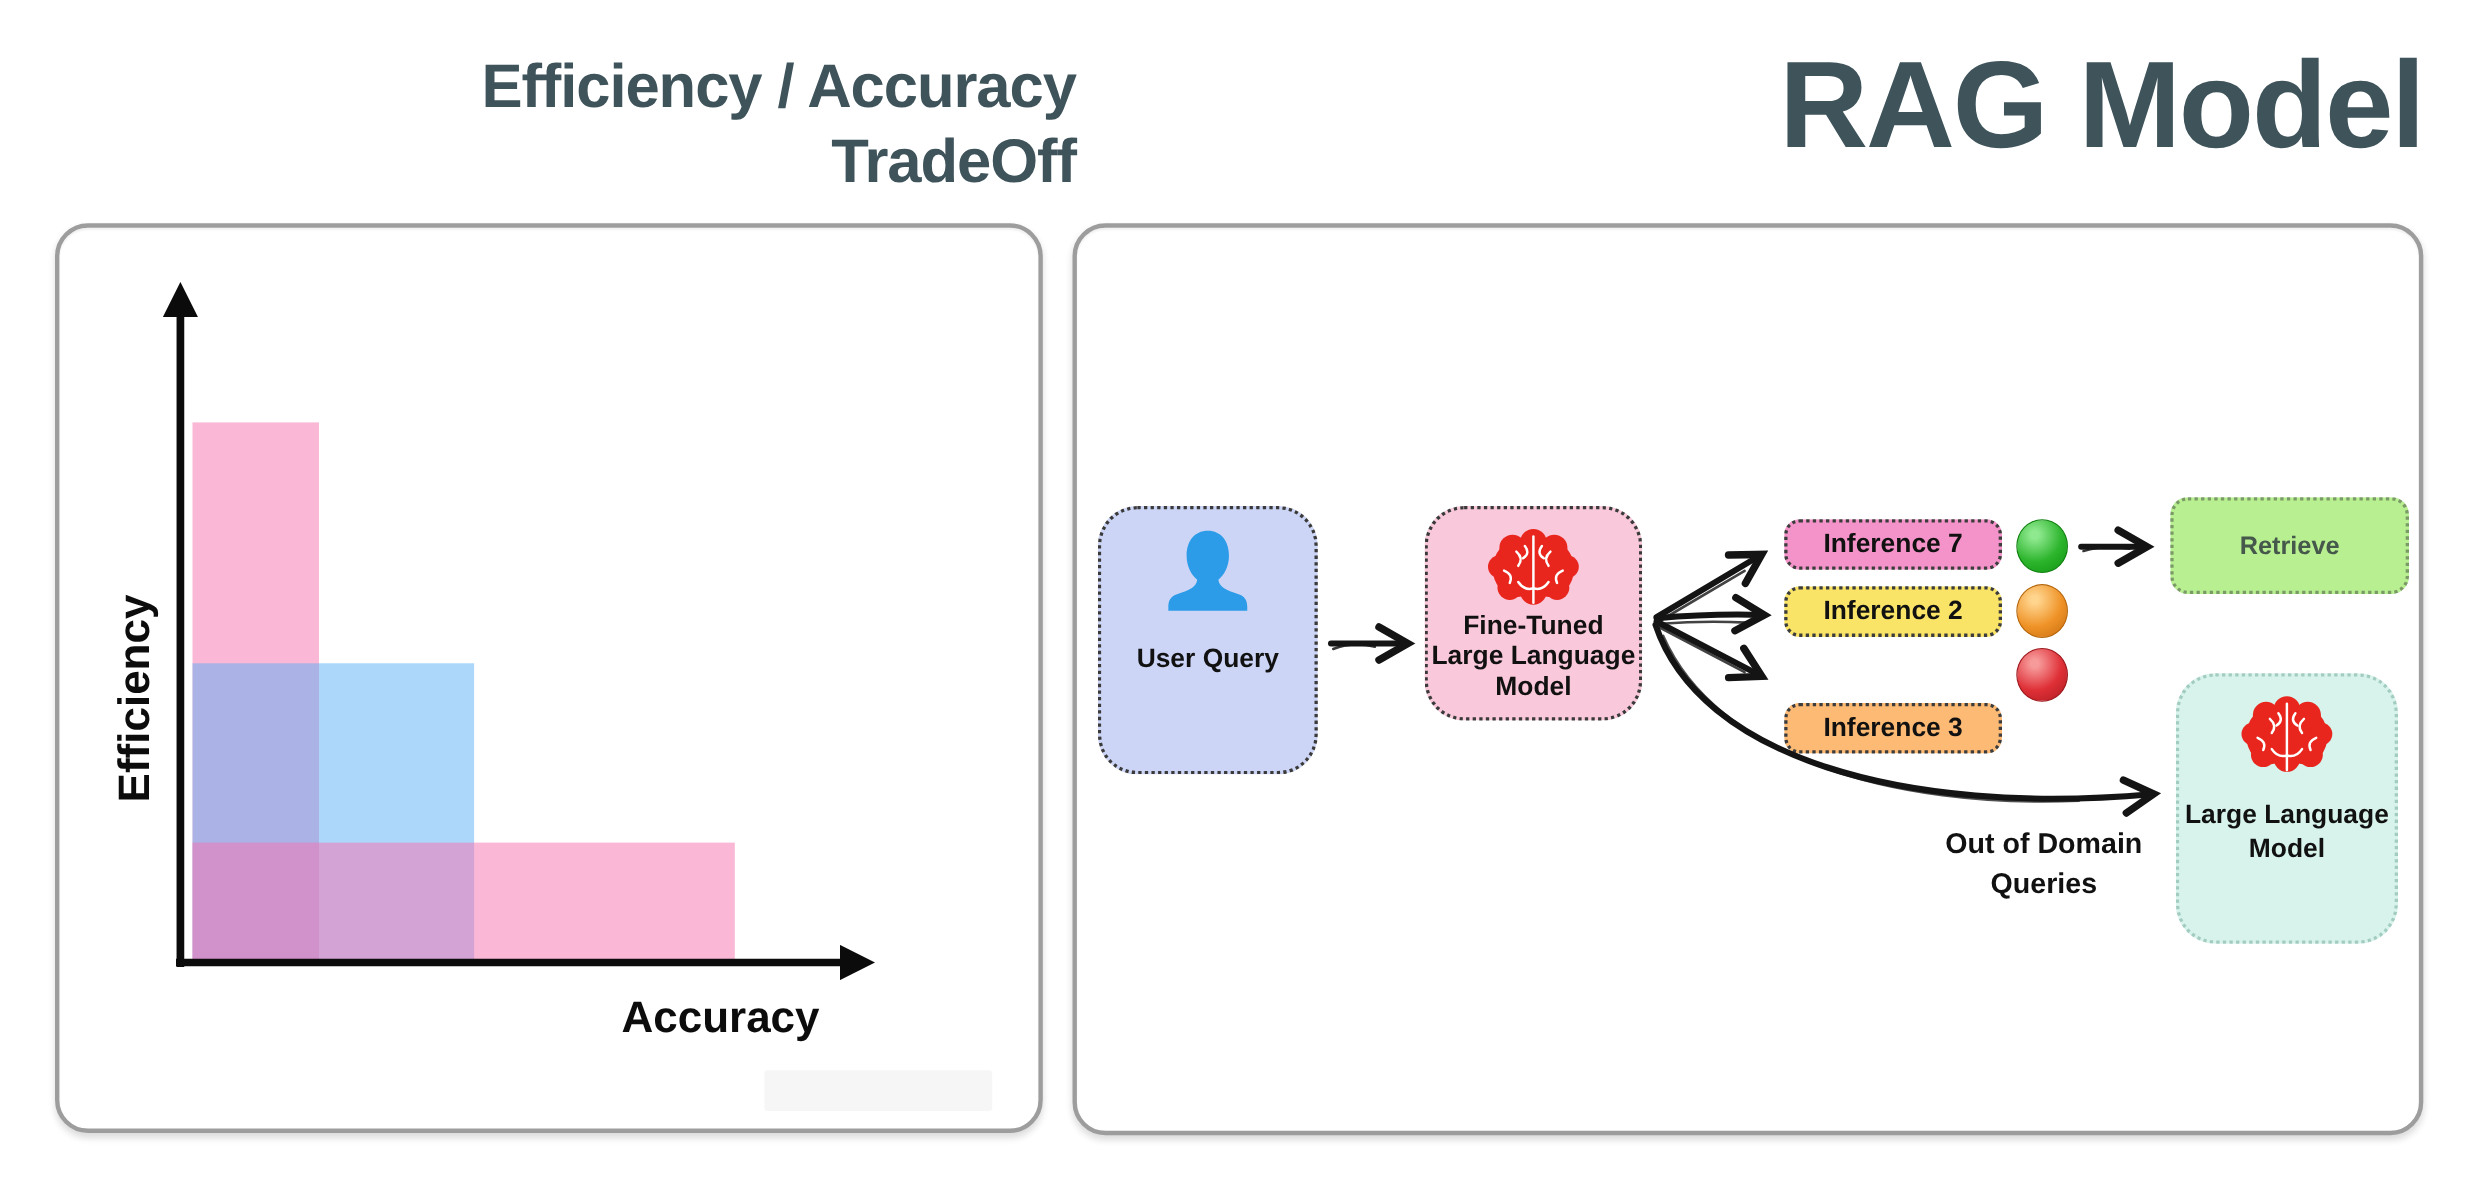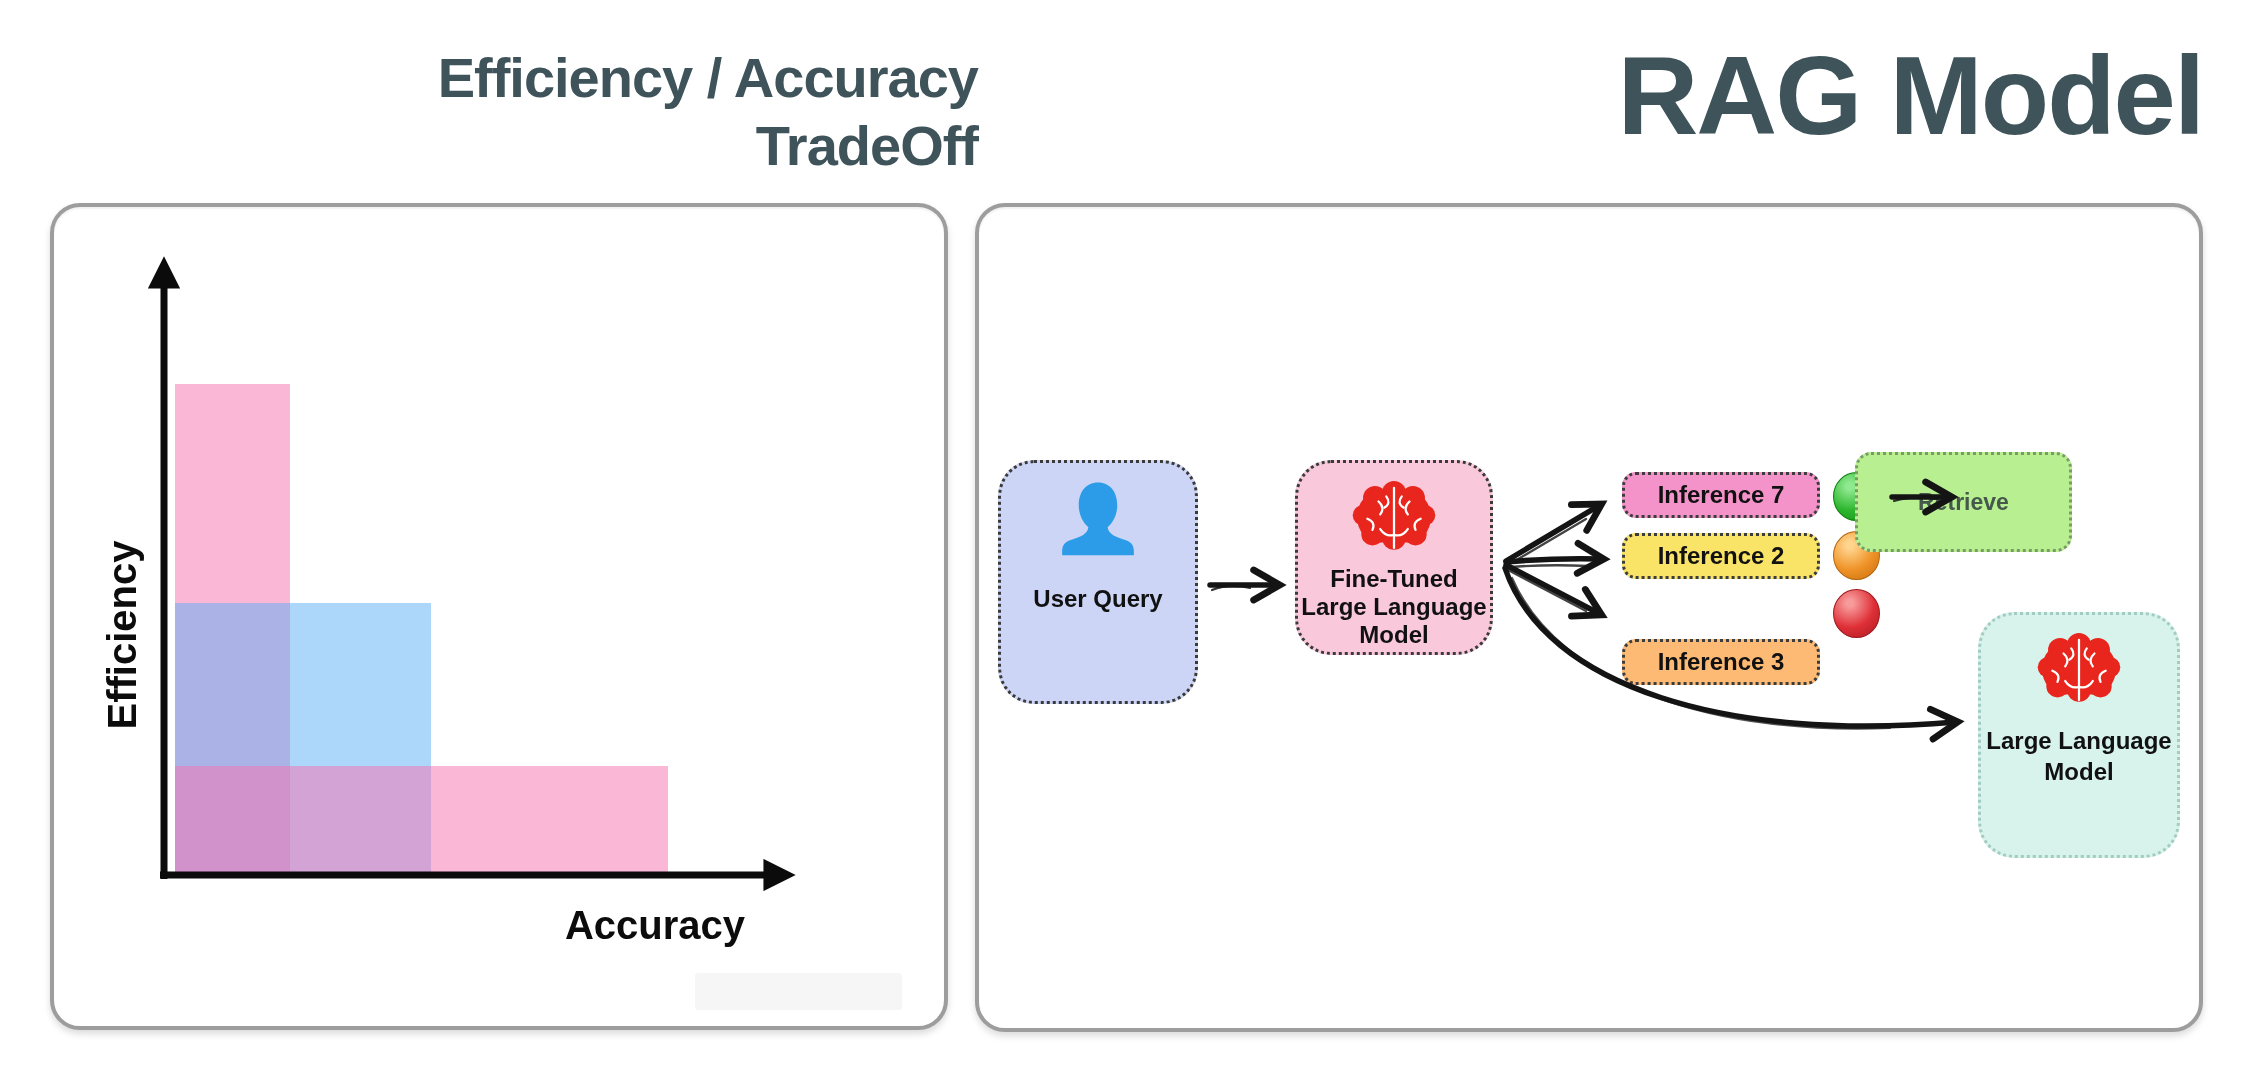--- a/index.html
+++ b/index.html
@@ -23,26 +23,26 @@
   #axes-svg{position:absolute;left:0;top:0;width:2246px;height:1080px;pointer-events:none;}
   .axis-label{position:absolute;font-weight:bold;color:#0c0c0c;font-size:40px;text-align:center;}
   #y-axis-label{left:-28px;top:613px;width:300px;height:44px;transform:rotate(-90deg);}
   #x-axis-label{left:555px;top:903px;width:200px;}
   #watermark{position:absolute;left:695px;top:973px;width:207px;height:37px;background:#f6f6f6;border-radius:3px;}
   
   .node{position:absolute;box-sizing:border-box;display:flex;flex-direction:column;align-items:center;}
   #user-query{left:998px;top:460px;width:200px;height:244px;background:#ccd5f6;border:3px dotted #3a3a3a;border-radius:36px;}
   #fine-tuned{left:1295px;top:460px;width:198px;height:195px;background:#f9c8da;border:3px dotted #3a3a3a;border-radius:36px;}
   #llm-node{left:1978px;top:612px;width:202px;height:246px;background:#d7f3ec;border:3px dotted #a3ccc0;border-radius:36px;}
-  #retrieve-box{left:1855px;top:452px;width:217px;height:100px;background:#b7ef91;border:3px dotted #7a9a66;border-radius:16px;
+  #retrieve-box{left:1973px;top:452px;width:217px;height:88px;background:#b7ef91;border:3px dotted #7a9a66;border-radius:16px;
     justify-content:center;}
   .node-icon{margin-top:16px;}
   .node-label{font-weight:bold;color:#111;font-size:24px;line-height:28px;text-align:center;}
   #user-query .node-label{margin-top:22px;}
-  #fine-tuned .node-label{margin-top:10px;}
+  #fine-tuned .node-label{}
   #llm-node .node-label{margin-top:18px;line-height:31px;}
   #retrieve-box .node-label{color:#46584b;font-weight:600;font-size:23px;}
   .inf{position:absolute;left:1622px;width:198px;height:46px;box-sizing:border-box;border:3px dotted #3c3c3c;border-radius:14px;
     display:flex;align-items:center;justify-content:center;font-weight:bold;font-size:24px;color:#111;}
   #inf-1{top:472px;background:#f493c9;}
   #inf-2{top:533px;background:#f9e467;}
   #inf-3{top:591px;background:#fdba74;margin-top:48px;}
   .light{position:absolute;left:1833px;width:45px;height:47px;border-radius:50%;}
   #light-green{top:472px;background:radial-gradient(circle at 35% 28%, #8fe98f 8%, #2db52d 55%, #0f930f 100%);border:1px solid #0d800d;}
   #light-orange{top:531px;background:radial-gradient(circle at 35% 28%, #ffd48d 8%, #ef9328 55%, #c76d0e 100%);border:1px solid #b56408;}
@@ -167,20 +167,24 @@
         <path d="M41,20 q6,8 -2,13"></path>
           <path d="M59,20 q-6,8 2,13"></path>
       </g>
     </svg>
     <div class="node-label">
       <div>Large Language</div>
       <div>Model</div>
     </div>
   </div>
 
+  <div id="out-of-domain">
+    <div>Out of Domain</div>
+    <div>Queries</div>
+  </div>
 
   <svg id="arrows-svg">
     <defs>
       <marker id="chev" viewBox="0 0 22 22" refX="17" refY="11" markerWidth="7.5" markerHeight="7.5" orient="auto-start-reverse">
         <path d="M4,3 L18,11 L4,19" fill="none" stroke="#141414" stroke-width="3.6" stroke-linecap="round"></path>
       </marker>
     </defs>
     <g stroke="#141414" fill="none" stroke-linecap="round">
       <path d="M1210,585 L1278,585" stroke-width="5.5" marker-end="url(#chev)"></path>
       <path d="M1212,590 q18,-7 38,-2" stroke-width="2.2" opacity="0.85"></path>

